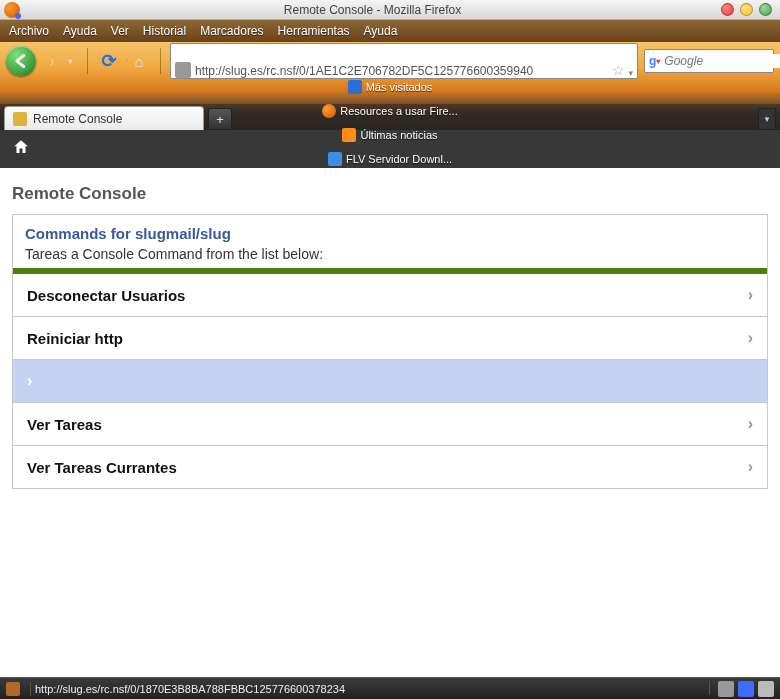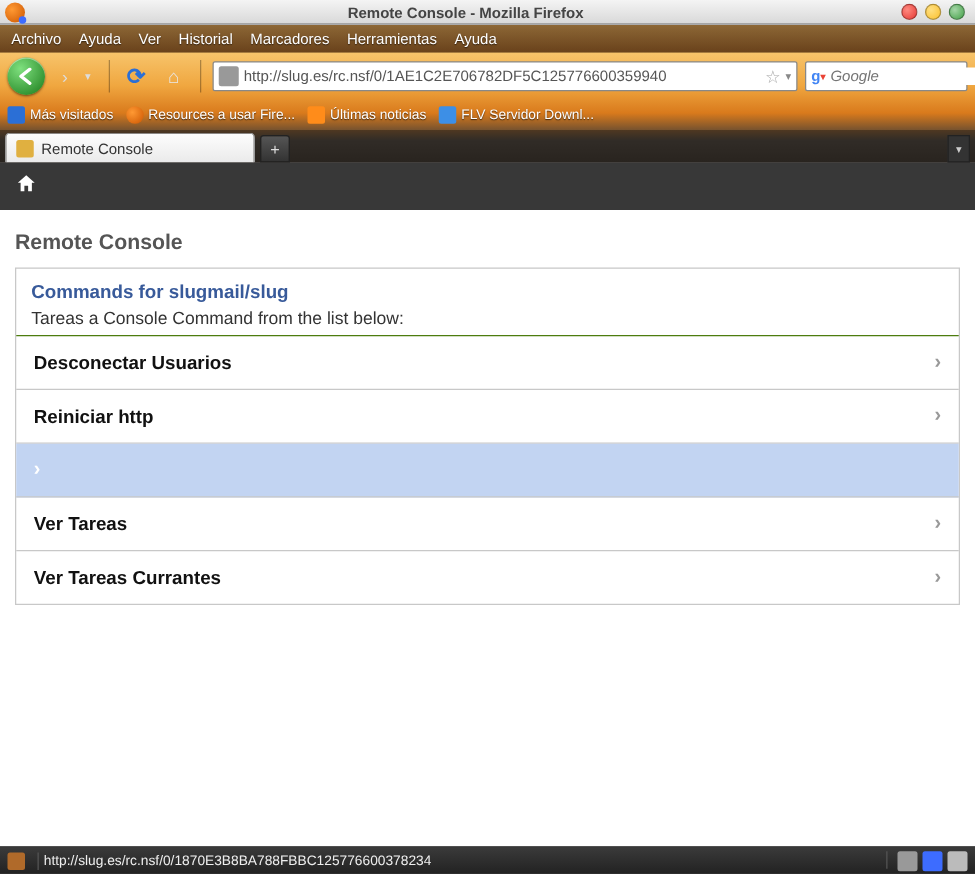--- a/index.html
+++ b/index.html
@@ -2,52 +2,52 @@
 <html><head>
 <meta charset="utf-8">
 <style>
 * { margin: 0; padding: 0; box-sizing: border-box; }
 body { font-family: sans-serif; font-size: 12px; width: 780px; height: 699px; overflow: hidden; background: #000; position: relative; }
 
 
 .titlebar { height: 20px; background: linear-gradient(#f4f4f4, #d8d8d8); display: flex; align-items: center; position: relative; border-bottom: 1px solid #aaa; }
 .titlebar-icon { width: 16px; height: 16px; margin: 0 4px; background: radial-gradient(circle at 35% 35%, #ff9933, #cc5500); border-radius: 50%; position: relative; }
 .titlebar-icon::after { content: ""; position: absolute; width: 6px; height: 6px; background: #3d6cff; border-radius: 50%; right: -1px; bottom: -1px; }
-.titlebar-title { flex: 1; text-align: center; font-weight: bold; font-size: 12px; color: #444; }
+.titlebar-title { flex: 1; text-align: center; font-weight: normal; font-size: 12px; color: #444; }
 .window-buttons { display: flex; gap: 6px; margin-right: 8px; }
 .win-btn { width: 13px; height: 13px; border-radius: 50%; border: 1px solid rgba(0,0,0,.3); }
 .win-close { background: radial-gradient(circle at 35% 35%, #ff8a80, #e53935); }
 .win-min { background: radial-gradient(circle at 35% 35%, #ffe082, #fbc02d); }
 .win-max { background: radial-gradient(circle at 35% 35%, #a5d6a7, #43a047); }
 
 
 .menubar { height: 22px; background: linear-gradient(rgba(80,60,40,.6), rgba(50,35,20,.6)), linear-gradient(#e8a84a,#bb6f25); display: flex; align-items: center; padding: 0 2px; color: #fff; font-size: 12px; text-shadow: 0 1px 1px rgba(0,0,0,.6); }
 .menu-item { padding: 2px 7px; cursor: pointer; }
 
 
 .toolbar-wrap { background: linear-gradient(to bottom, #f7c46b 0%, #f0a740 30%, #d97a1c 55%, #3a3a3a 80%, #2a2a2a 100%); position: relative; }
 .nav-toolbar { height: 38px; display: flex; align-items: center; padding: 0 6px; gap: 6px; }
 .nav-back { width: 30px; height: 30px; border-radius: 50%; background: radial-gradient(circle at 35% 30%, #7ee07e, #1a7a1a); display: flex; align-items: center; justify-content: center; color: #fff; font-size: 16px; box-shadow: 0 1px 2px rgba(0,0,0,.5), inset 0 1px 0 rgba(255,255,255,.4); cursor: pointer; }
 .nav-fwd { width: 20px; height: 20px; display: flex; align-items: center; justify-content: center; color: #ddd; font-size: 14px; }
 .nav-dd { width: 10px; color: #ddd; font-size: 9px; }
 .reload-icon { width: 24px; height: 24px; display: flex; align-items: center; justify-content: center; color: #2b6fd6; font-size: 18px; font-weight: bold; cursor: pointer; }
 .home-icon { width: 24px; height: 24px; display: flex; align-items: center; justify-content: center; color: #e8e8e8; font-size: 15px; cursor: pointer; }
 .toolbar-sep { width: 1px; height: 26px; background: rgba(0,0,0,.3); margin: 0 3px; }
-.urlbar { flex: 1; height: 24px; background: #fff; border: 1px solid #888; border-radius: 2px; display: flex; align-items: center; padding: 0 4px; }
+.urlbar { flex: 1; height: 36px; background: #fff; border: 1px solid #888; border-radius: 2px; display: flex; align-items: flex-end; padding: 0 4px; }
 .site-icon { width: 16px; height: 16px; margin-right: 4px; background: #999; border-radius: 2px; }
 .urlbar input { flex: 1; border: none; outline: none; font-size: 12px; color: #555; background: transparent; }
 .star-icon { color: #aaa; font-size: 14px; cursor: pointer; }
 .url-dd { color: #888; font-size: 9px; margin-left: 4px; }
 .searchbar { width: 130px; height: 24px; background: #fff; border: 1px solid #888; border-radius: 2px; display: flex; align-items: center; padding: 0 4px; }
 .search-engine-icon { width: 16px; height: 16px; margin-right: 4px; display: flex; align-items: center; justify-content: center; font-weight: bold; }
 .search-engine-icon span:first-child{color:#4285f4}.search-engine-icon span:nth-child(2){color:#ea4335}
 .searchbar input { flex: 1; border: none; outline: none; font-size: 12px; color: #999; font-style: italic; }
 
 
-.bookmarks-bar { height: 24px; display: flex; align-items: center; padding: 0 6px; gap: 10px; color: #fff; font-size: 11px; text-shadow: 0 1px 1px rgba(0,0,0,.7); }
+.bookmarks-bar { height: 24px; display: flex; align-items: center; padding: 0 6px; gap: 10px; color: #fff; font-size: 11px; text-shadow: 0 1px 1px rgba(0,0,0,.7); flex-direction: column; }
 .bm-item { display: flex; align-items: center; gap: 4px; cursor: pointer; }
 .bm-icon { width: 14px; height: 14px; border-radius: 2px; }
 .bm-icon.blue { background: #2b6fd6; }
 .bm-icon.ff { background: radial-gradient(circle at 35% 35%, #ff9933, #cc5500); border-radius: 50%; }
 .bm-icon.rss { background: #ff8c1a; }
 .bm-icon.doc { background: #3d8fe6; }
 
 
 .tabstrip { height: 26px; display: flex; align-items: flex-end; padding: 0 4px; background: rgba(40,30,20,.5); }
 .tab { height: 24px; min-width: 200px; background: linear-gradient(#fdfdfd, #eaeaea); border: 1px solid #999; border-bottom: none; border-radius: 4px 4px 0 0; display: flex; align-items: center; padding: 0 8px; gap: 6px; font-size: 12px; color: #333; }
@@ -56,21 +56,21 @@
 .tabstrip-spacer { flex: 1; }
 .tabstrip-menu { width: 18px; height: 22px; background: #333; color: #ccc; display: flex; align-items: center; justify-content: center; font-size: 9px; border: 1px solid #222; }
 
 
 .content-viewport { background: #fff; height: calc(699px - 20px - 22px - 38px - 24px - 26px - 22px); overflow: hidden; }
 .app-header { height: 38px; background: #383838; display: flex; align-items: center; padding: 0 12px; }
 .app-home-icon { color: #fff; font-size: 18px; cursor: pointer; }
 .app-body { padding: 16px 12px; }
 .page-title { font-size: 17px; font-weight: bold; color: #555; margin-bottom: 10px; }
 .panel { border: 1px solid #c8c8c8; }
-.panel-head { padding: 10px 12px 6px; border-bottom: 1px solid #4d7c0f; }
+.panel-head { padding: 10px 12px 6px; border-bottom: 6px solid #4d7c0f; }
 .panel-head .heading { color: #385a9a; font-weight: bold; font-size: 15px; margin-bottom: 4px; }
 .panel-head .sub { color: #333; font-size: 14px; }
 .cmd-item { display: flex; align-items: center; justify-content: space-between; padding: 12px 14px; border-bottom: 1px solid #c8c8c8; font-weight: bold; font-size: 15px; color: #111; cursor: pointer; }
 .cmd-item:last-child { border-bottom: none; gap: 40px; }
 .cmd-item.selected { background: #c2d4f2; color: #fff; }
 .chevron { color: #999; font-size: 16px; }
 .cmd-item.selected .chevron { color: #fff; }
 
 
 .statusbar { position: absolute; bottom: 0; left: 0; right: 0; height: 22px; background: linear-gradient(#3a3a3a,#222); display: flex; align-items: center; padding: 0 6px; color: #eee; font-size: 11px; border-top: 1px solid #555; }

